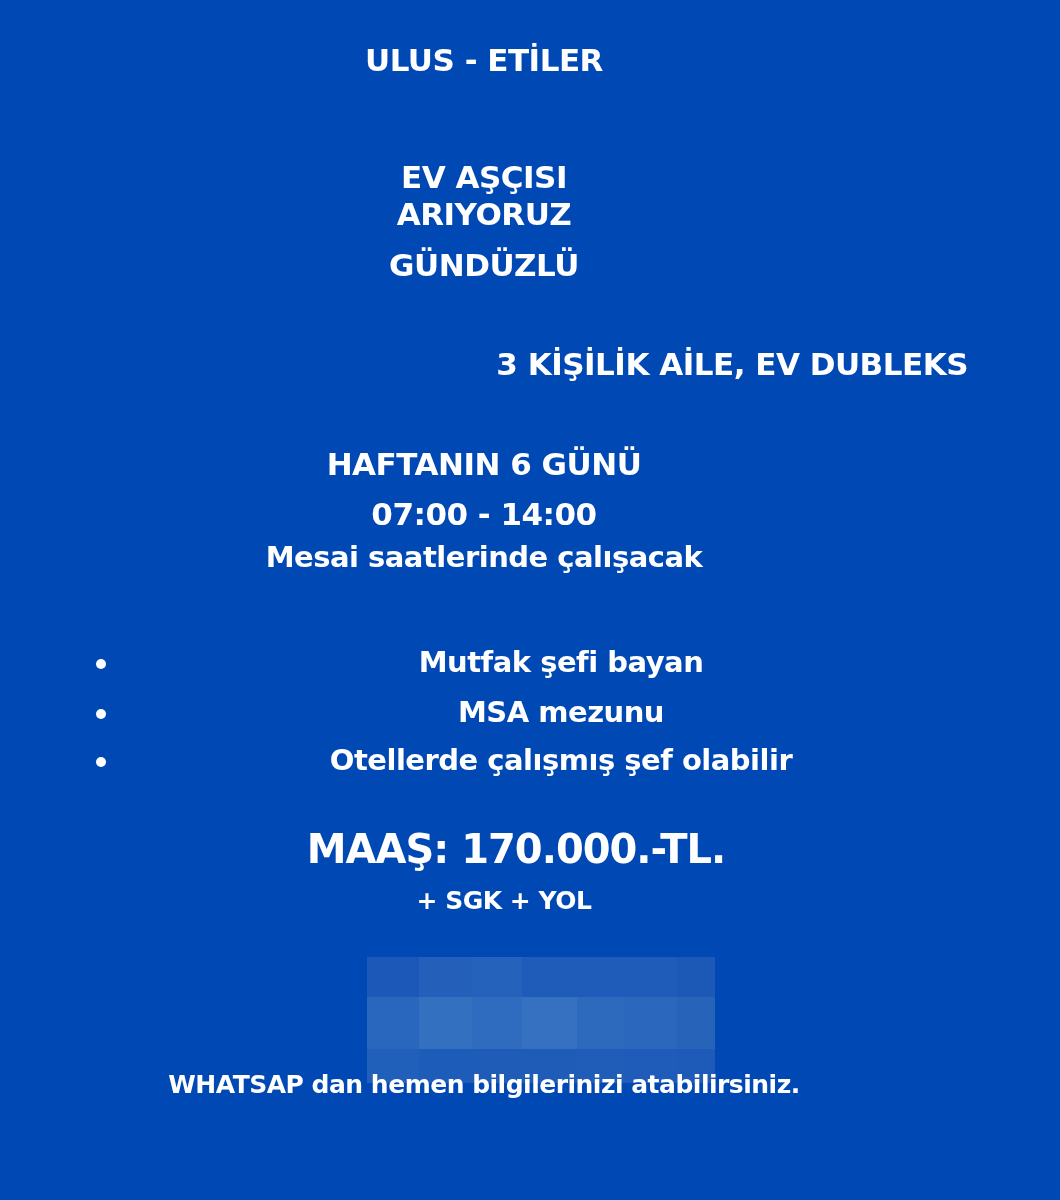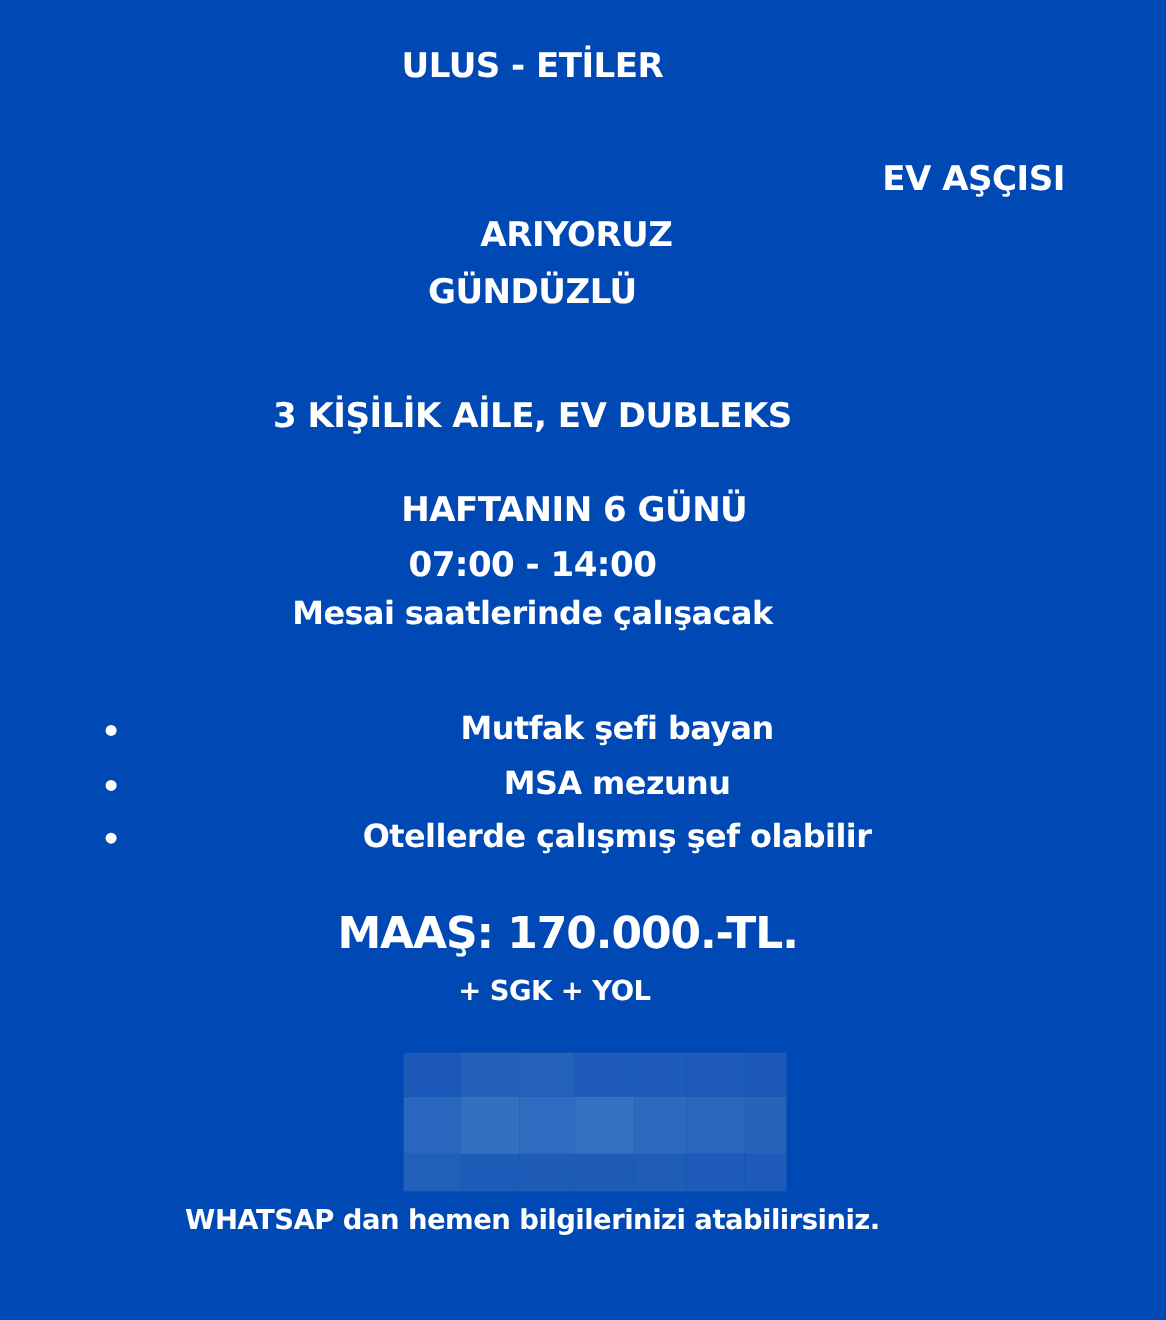--- a/index.html
+++ b/index.html
@@ -61,27 +61,27 @@
     }
     .pixelated div { width: 100%; height: 100%; }
   </style>
 </head>
 <body style="background: rgb(0, 72, 180); color: rgb(255, 255, 255);">
 
 <div>
 
   <div class="line caps" style="top:42px;">ULUS - ETİLER</div>
 
-  <div class="line caps" style="top:145px;text-align:right;">EV AŞÇISI</div>
-  <div class="line caps" style="top:196px;margin-left:40px;">ARIYORUZ</div>
+  <div class="line caps" style="top:159px;">EV AŞÇISI</div>
+  <div class="line caps" style="top:196px;">ARIYORUZ</div>
   <div class="line caps" style="top:247px;">GÜNDÜZLÜ</div>
 
-  <div class="line caps" style="top:360px;">3 KİŞİLİK AİLE,  EV DUBLEKS</div>
+  <div class="line caps" style="top:346px;text-align:right;">3 KİŞİLİK AİLE,  EV DUBLEKS</div>
 
-  <div class="line caps" style="top:446px;padding-left:38px;">HAFTANIN 6 GÜNÜ</div>
+  <div class="line caps" style="top:446px;">HAFTANIN 6 GÜNÜ</div>
   <div class="line caps" style="top:496px;">07:00 - 14:00</div>
   <div class="line mixed" style="top:540px;">Mesai saatlerinde çalışacak</div>
 
   <div>
     <div>
       <span class="bullet" style="top:659px;"></span>
       <div class="bullet-text" style="top:645px;">Mutfak şefi bayan</div>
     </div>
     <div>
       <span class="bullet" style="top:709px;"></span>
@@ -113,15 +113,15 @@
       <div style="background: rgb(40, 99, 186);"></div>
       <div style="background: rgb(33, 96, 186);"></div>
       <div style="background: rgb(30, 92, 185);"></div>
       <div style="background: rgb(31, 92, 184);"></div>
       <div style="background: rgb(31, 92, 184);"></div>
       <div style="background: rgb(32, 93, 185);"></div>
       <div style="background: rgb(31, 91, 184);"></div>
       <div style="background: rgb(30, 90, 183);"></div>
     </div>
 
-  <div class="line footer" style="top:1094px;text-align:center;">WHATSAP dan hemen bilgilerinizi atabilirsiniz.</div>
+  <div class="line footer" style="top:1070px;text-align:center;">WHATSAP dan hemen bilgilerinizi atabilirsiniz.</div>
 
 </div>
 
 </body></html>

